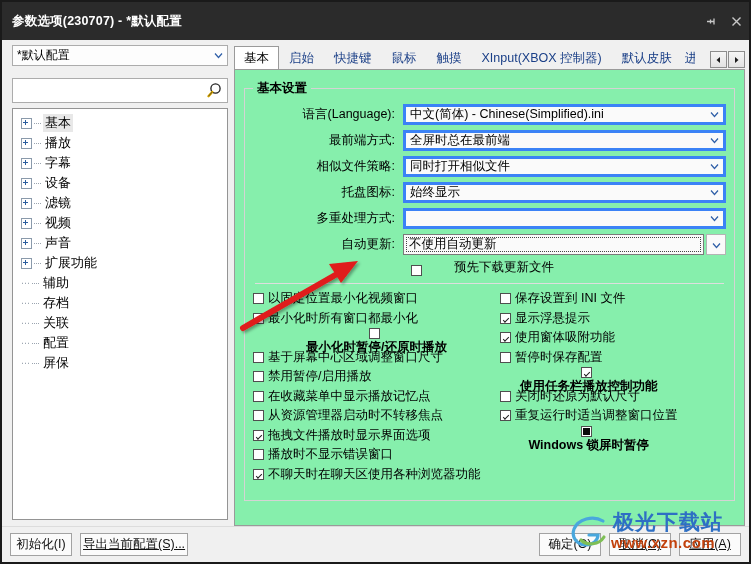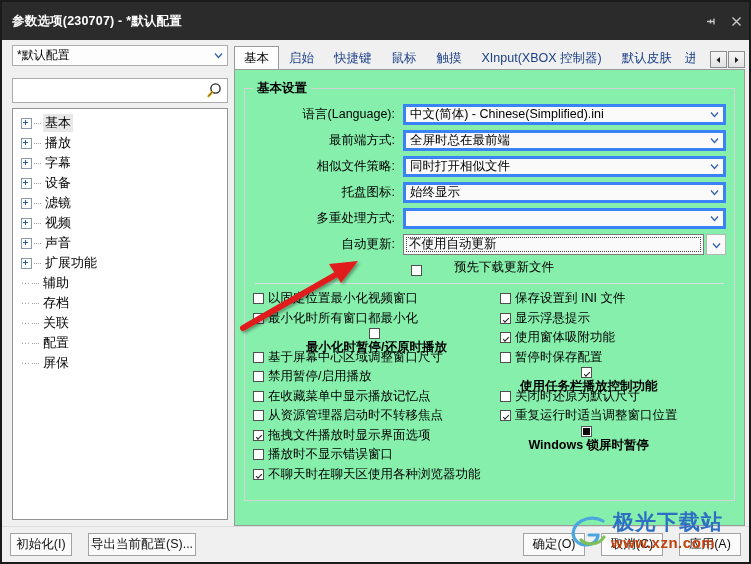--- a/index.html
+++ b/index.html
@@ -131,21 +131,21 @@
   
   .footer{
     height:36px;flex:none;background:#f0f0f0;border-top:1px solid #dcdcdc;
     display:flex;align-items:center;padding:0 8px;box-sizing:border-box;position:relative;
   }
   .btn{
     height:23px;min-width:62px;padding:0 2px;border:1px solid #a2a2a2;background:#fbfbfb;
     font-family:inherit;font-size:12.5px;color:#111;box-sizing:border-box;
     display:flex;align-items:center;justify-content:center;white-space:nowrap;
   }
-  .btn+.btn{margin-left:16px;}
+  .btn+.btn{margin-left:8px;text-decoration:underline;}
   .footer-spacer{flex:1;}
   
   .watermark{
     position:absolute;right:2px;bottom:-4px;width:178px;height:58px;pointer-events:none;
     z-index:9;
   }
   .wm-text{
     position:absolute;left:44px;top:0px;font-size:21px;font-weight:bold;color:#2e6fc4;
     letter-spacing:1px;white-space:nowrap;text-align:center;
   }

